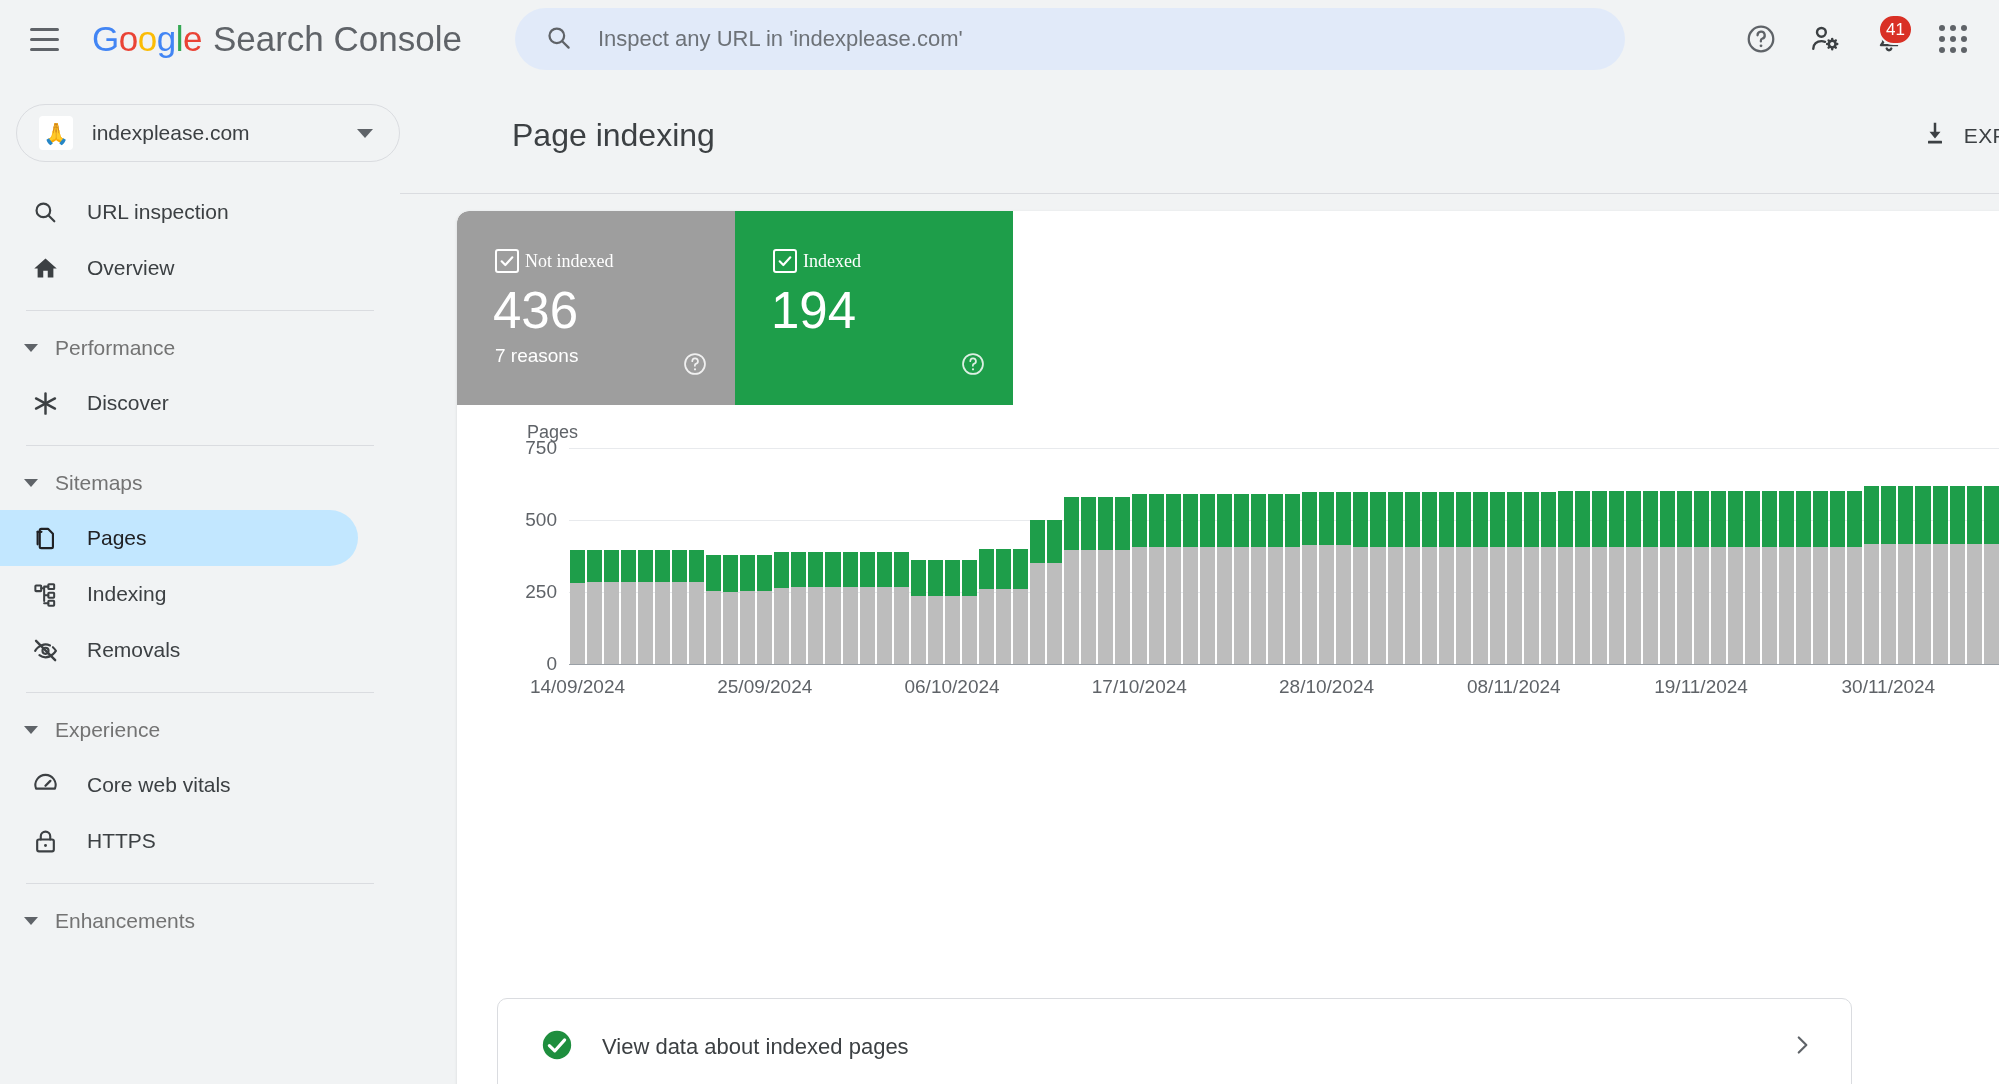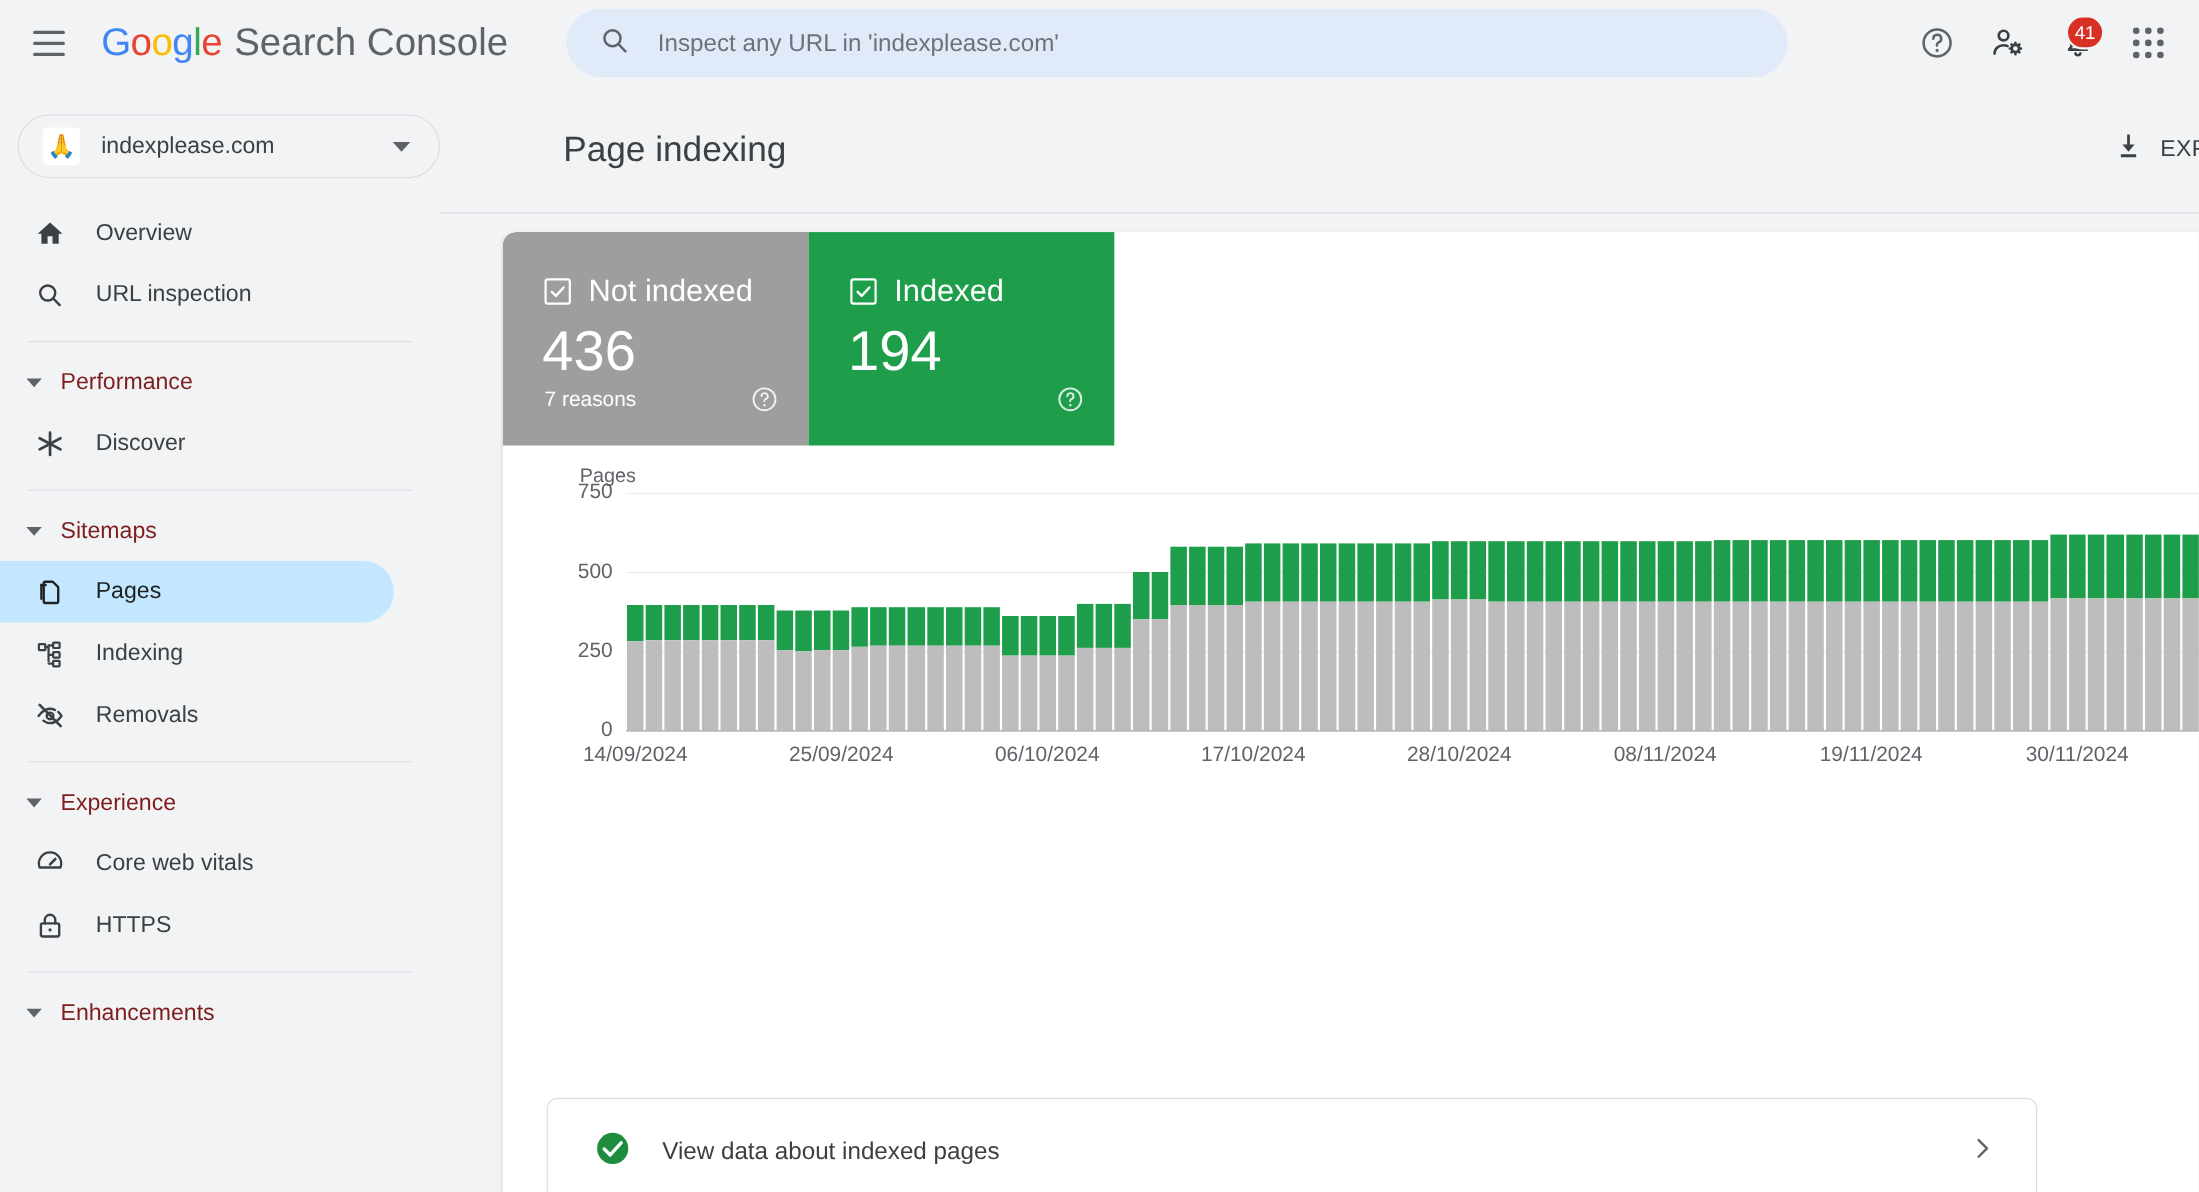--- a/index.html
+++ b/index.html
@@ -113,21 +113,21 @@
 
   .section {
     display: flex; align-items: center;
     height: 54px; margin-top: 10px; cursor: pointer;
   }
   .section .tri {
     margin-left: 24px; width: 0; height: 0;
     border-left: 7px solid transparent; border-right: 7px solid transparent;
     border-top: 8px solid #5f6368; flex: none;
   }
-  .section .slabel { margin-left: 17px; font-size: 21px; color: #7f1d1d; }
+  .section .slabel { margin-left: 17px; font-size: 21px; color: #737373; }
 
   .divider { height: 1px; background: #dadce0; margin: 14px 26px 6px 26px; }
 
   
   .main { position: absolute; top: 78px; left: 400px; width: 1599px; height: 1006px; background: #f1f3f4; }
   .pagehead {
     height: 116px; display: flex; align-items: center;
     border-bottom: 1px solid #dadce0; margin: 0 0 0 0;
     position: relative;
   }
@@ -151,21 +151,21 @@
   .tiles { display: flex; height: 194px; }
   .tile { position: relative; cursor: pointer; }
   .tile.notindexed { width: 278px; background: #9e9e9e; border-top-left-radius: 12px; }
   .tile.indexed { width: 278px; background: #1e9e4a; }
   .tile .tophead { display: flex; align-items: center; padding: 38px 0 0 38px; }
   .tile .cbox {
     width: 24px; height: 24px; border: 2px solid #fff; border-radius: 3px;
     display: flex; align-items: center; justify-content: center; flex: none;
   }
   .tile .cbox svg { display: block; }
-  .tile .tlabel { margin-left: 16px; font-size: 28px; color: #fff; }
+  .tile .tlabel { margin-left: 6px; font-size: 18px; color: #fff; font-family: Liberation Serif, serif; }
   .tile .tvalue { margin: 11px 0 0 36px; font-size: 51px; color: #fff; font-weight: 400; line-height: 1.05; }
   .tile .tsub { margin: 7px 0 0 38px; font-size: 19px; color: #fff; }
   .tile .qmark { position: absolute; right: 27px; bottom: 24px; opacity: .85; }
 
   
   .impressions { display: flex; align-items: center; padding: 34px 0 0 33px; cursor: pointer; }
   .impressions .ibox {
     width: 27px; height: 27px; border: 2px solid #5f6368; border-radius: 3px; flex: none;
   }
   .impressions .ilabel { margin-left: 26px; font-size: 23px; color: #3c4043; }
@@ -262,35 +262,35 @@
   <div class="property">
     <span class="favicon">🙏</span>
     <span class="pname">indexplease.com</span>
     <span class="caret"></span>
   </div>
 
   <div class="navlist">
 
     <div class="navitem">
       <span class="nicon">
-        <svg width="27" height="27" viewBox="0 0 24 24" fill="#3c4043">
-            <path d="M10 20v-6h4v6h5v-8h3L12 3 2 12h3v8z"></path>
-          </svg>
-      </span>
-      <span class="nlabel">Overview</span>
-    </div>
-
-    <div class="navitem">
-      <span class="nicon">
         <svg width="26" height="26" viewBox="0 0 24 24" fill="none" stroke="#3c4043" stroke-width="2">
           <circle cx="10.5" cy="10.5" r="6.3"></circle>
             <line x1="15.3" y1="15.3" x2="20.6" y2="20.6" stroke-linecap="round"></line>
         </svg>
       </span>
       <span class="nlabel">URL inspection</span>
+    </div>
+
+    <div class="navitem">
+      <span class="nicon">
+        <svg width="27" height="27" viewBox="0 0 24 24" fill="#3c4043">
+            <path d="M10 20v-6h4v6h5v-8h3L12 3 2 12h3v8z"></path>
+          </svg>
+      </span>
+      <span class="nlabel">Overview</span>
     </div>
 
     <div class="divider"></div>
 
     <div class="section">
       <span class="tri"></span>
       <span class="slabel">Performance</span>
     </div>
 
 

